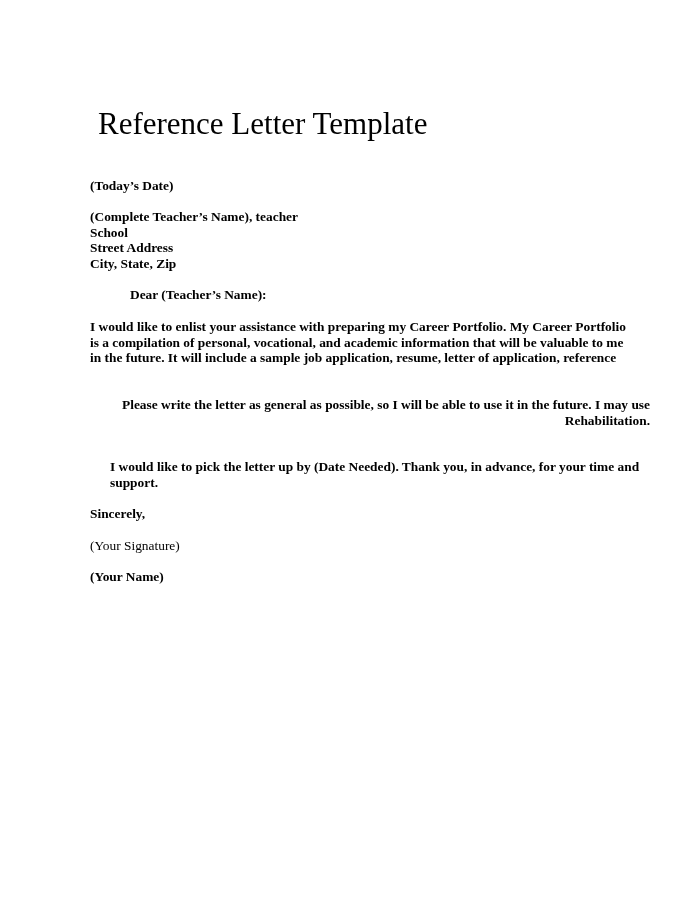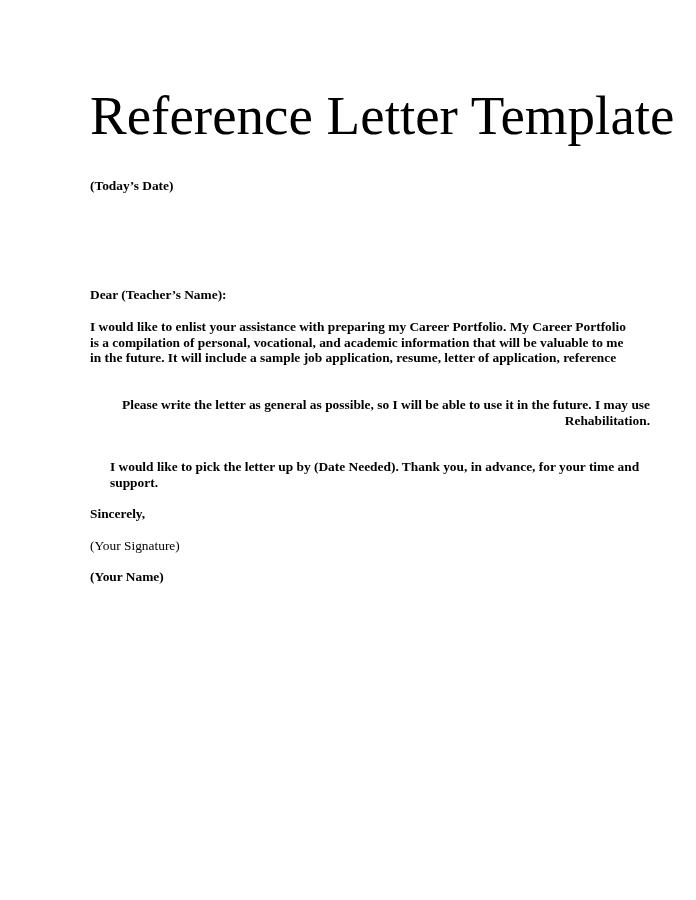--- a/index.html
+++ b/index.html
@@ -20,25 +20,25 @@
       left: 0;
       top: 0;
       width: 696px;
       height: 900px;
       background: #ffffff;
     }
     .title {
       position: absolute;
       left: 82px;
       top: 84px;
-      font-size: 55px;
+      font-size: 31px;
       font-weight: normal;
       line-height: 48px;
       white-space: nowrap;
-      margin: 8px;
+      margin: 16px;
     }
     .body-block {
       position: absolute;
       left: 90px;
       width: 560px;
       font-size: 13.4px;
       line-height: 15.6px;
       font-weight: bold;
       margin: 0;
     }
@@ -54,22 +54,28 @@
 <body>
 
 <div class="page">
 
   <h1 class="title">Reference Letter Template</h1>
 
   <p class="body-block" style="top:178px;">
     <span class="line">(Today’s Date)</span>
   </p>
 
+  <p class="body-block" style="top:209px;">
+    <span class="line">(Complete Teacher’s Name), teacher</span>
+    <span class="line">School</span>
+    <span class="line">Street Address</span>
+    <span class="line">City, State, Zip</span>
+  </p>
 
-  <p class="body-block" style="top:287px;">
+  <p class="body-block" style="top:287px;margin-left:40px;">
     <span class="line">Dear (Teacher’s Name):</span>
   </p>
 
   <p class="body-block" style="top:319px;">
     <span class="line">I would like to enlist your assistance with preparing my Career Portfolio. My Career Portfolio</span>
     <span class="line">is a compilation of personal, vocational, and academic information that will be valuable to me</span>
     <span class="line">in the future.  It will include a sample job application, resume, letter of application, reference</span>
   </p>
 
   <p class="body-block" style="top:397px;text-align:right;">

